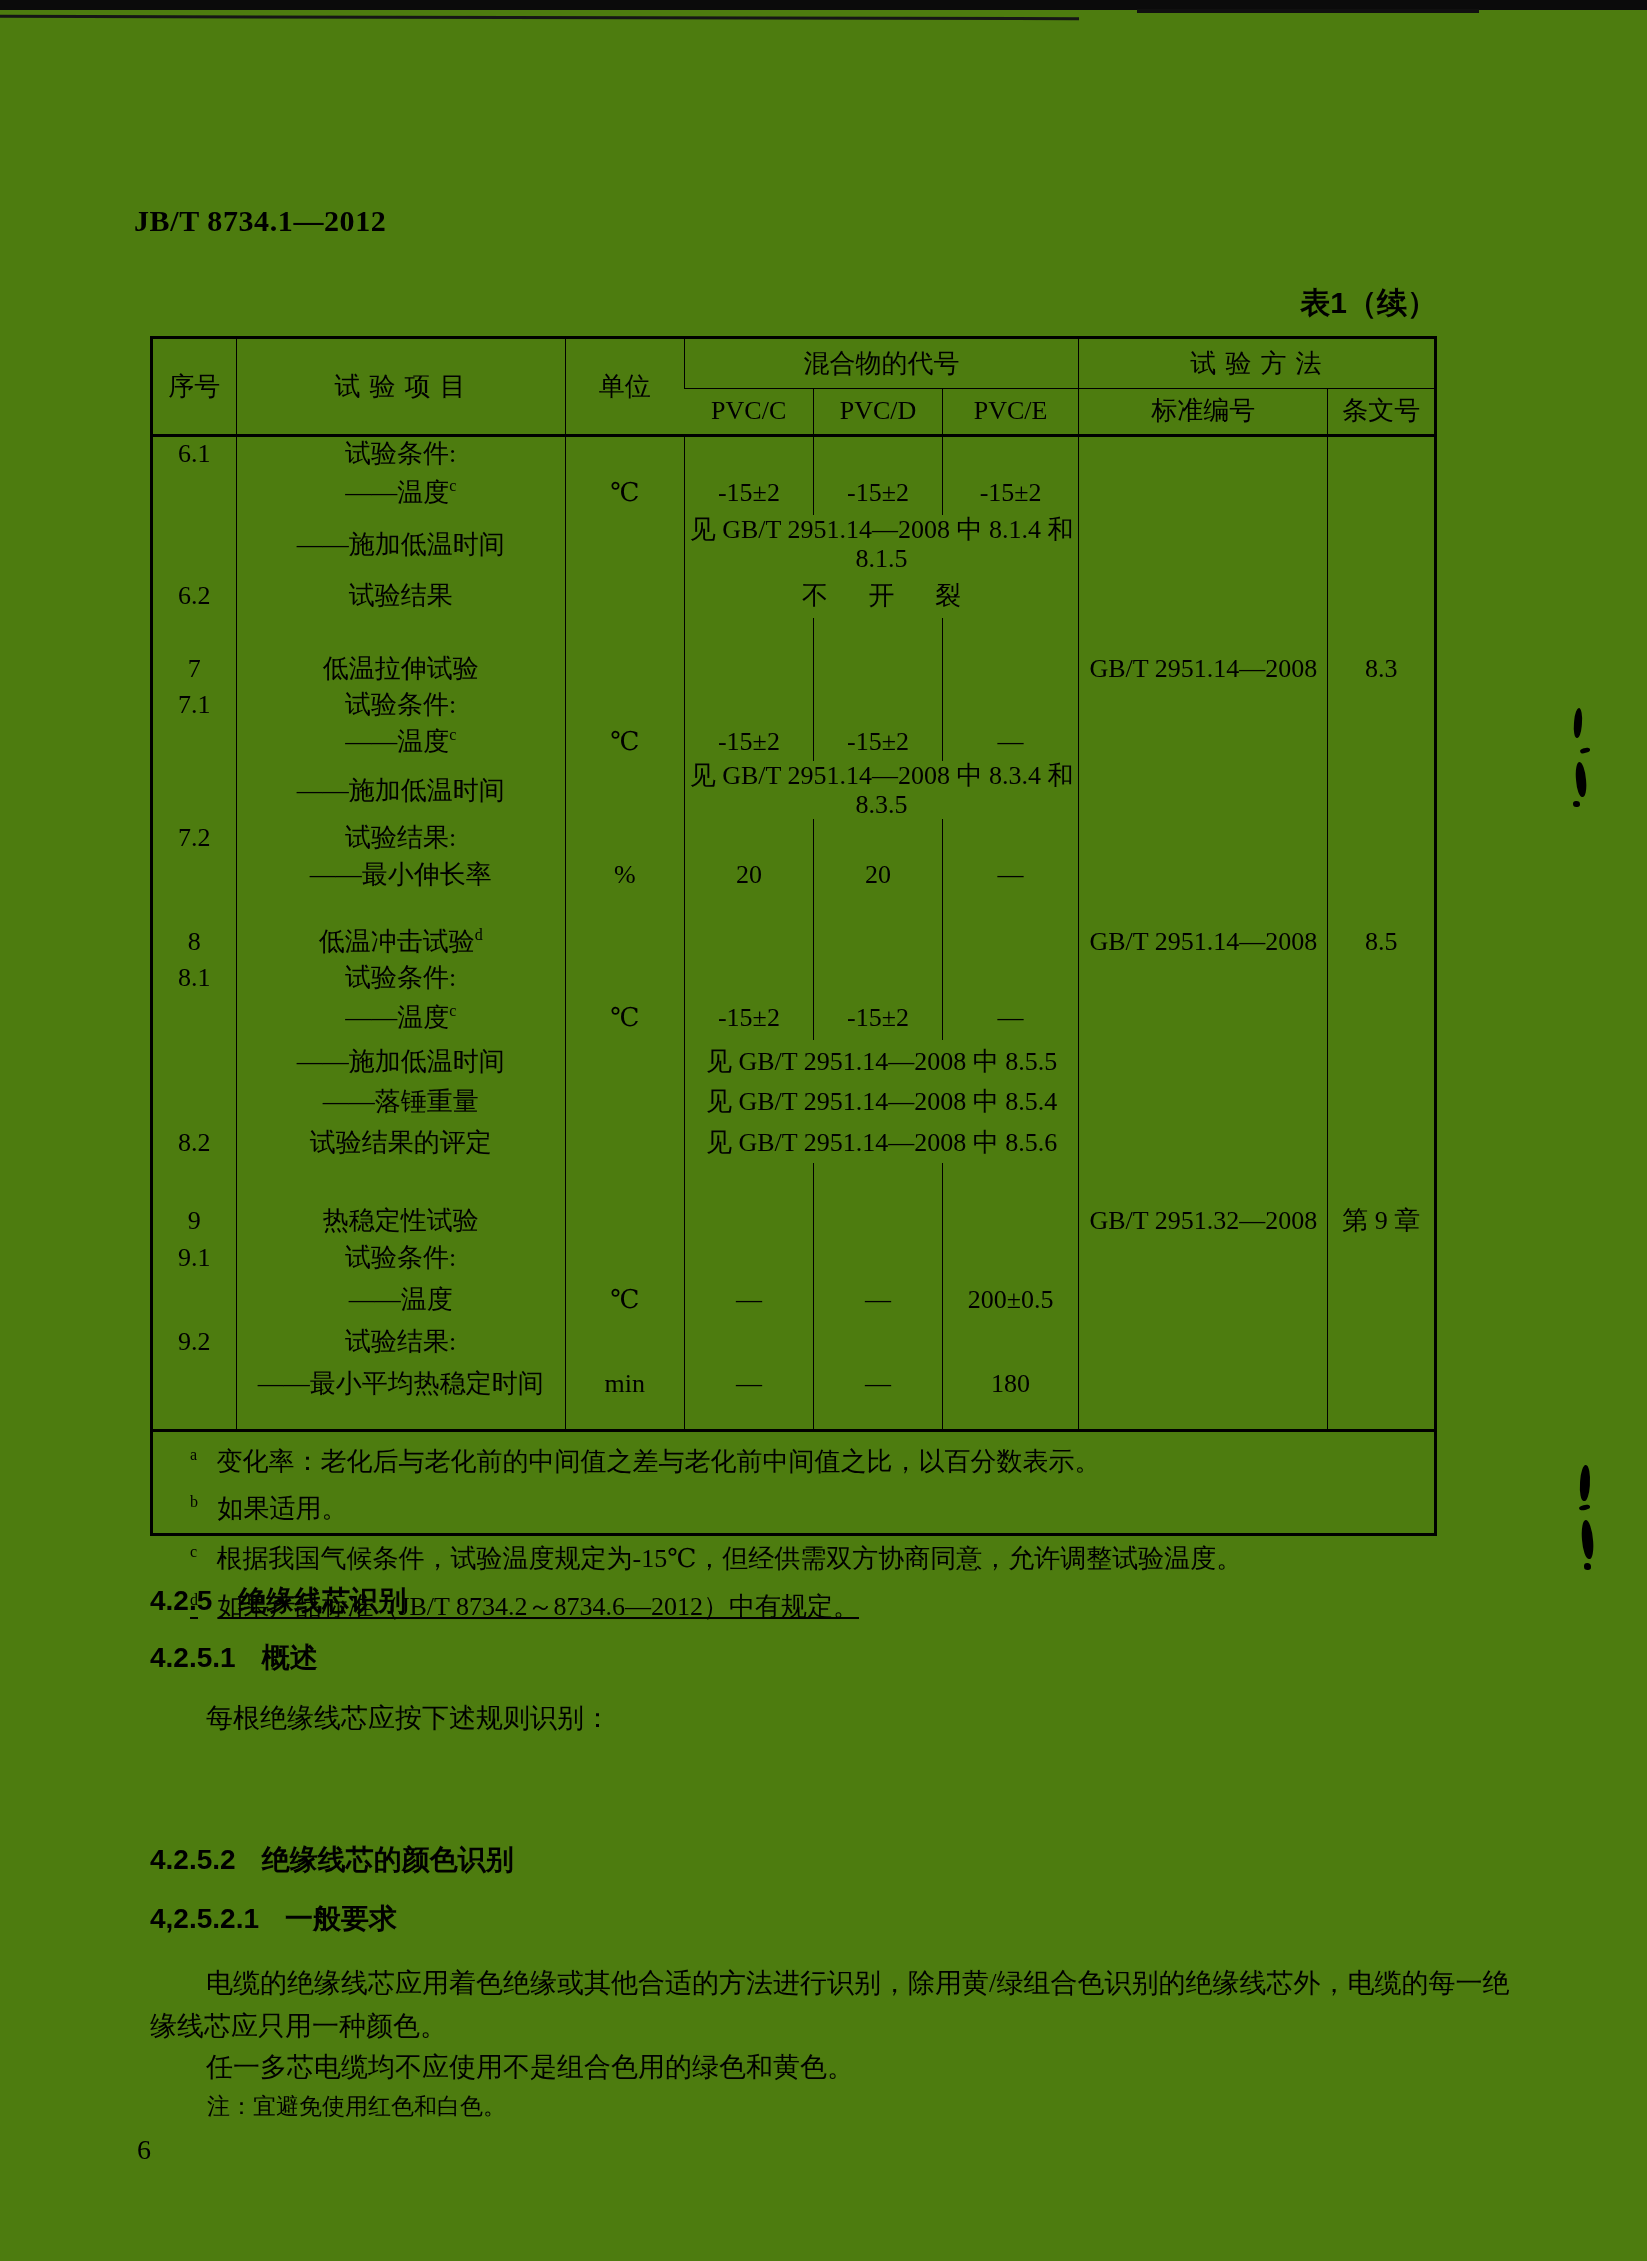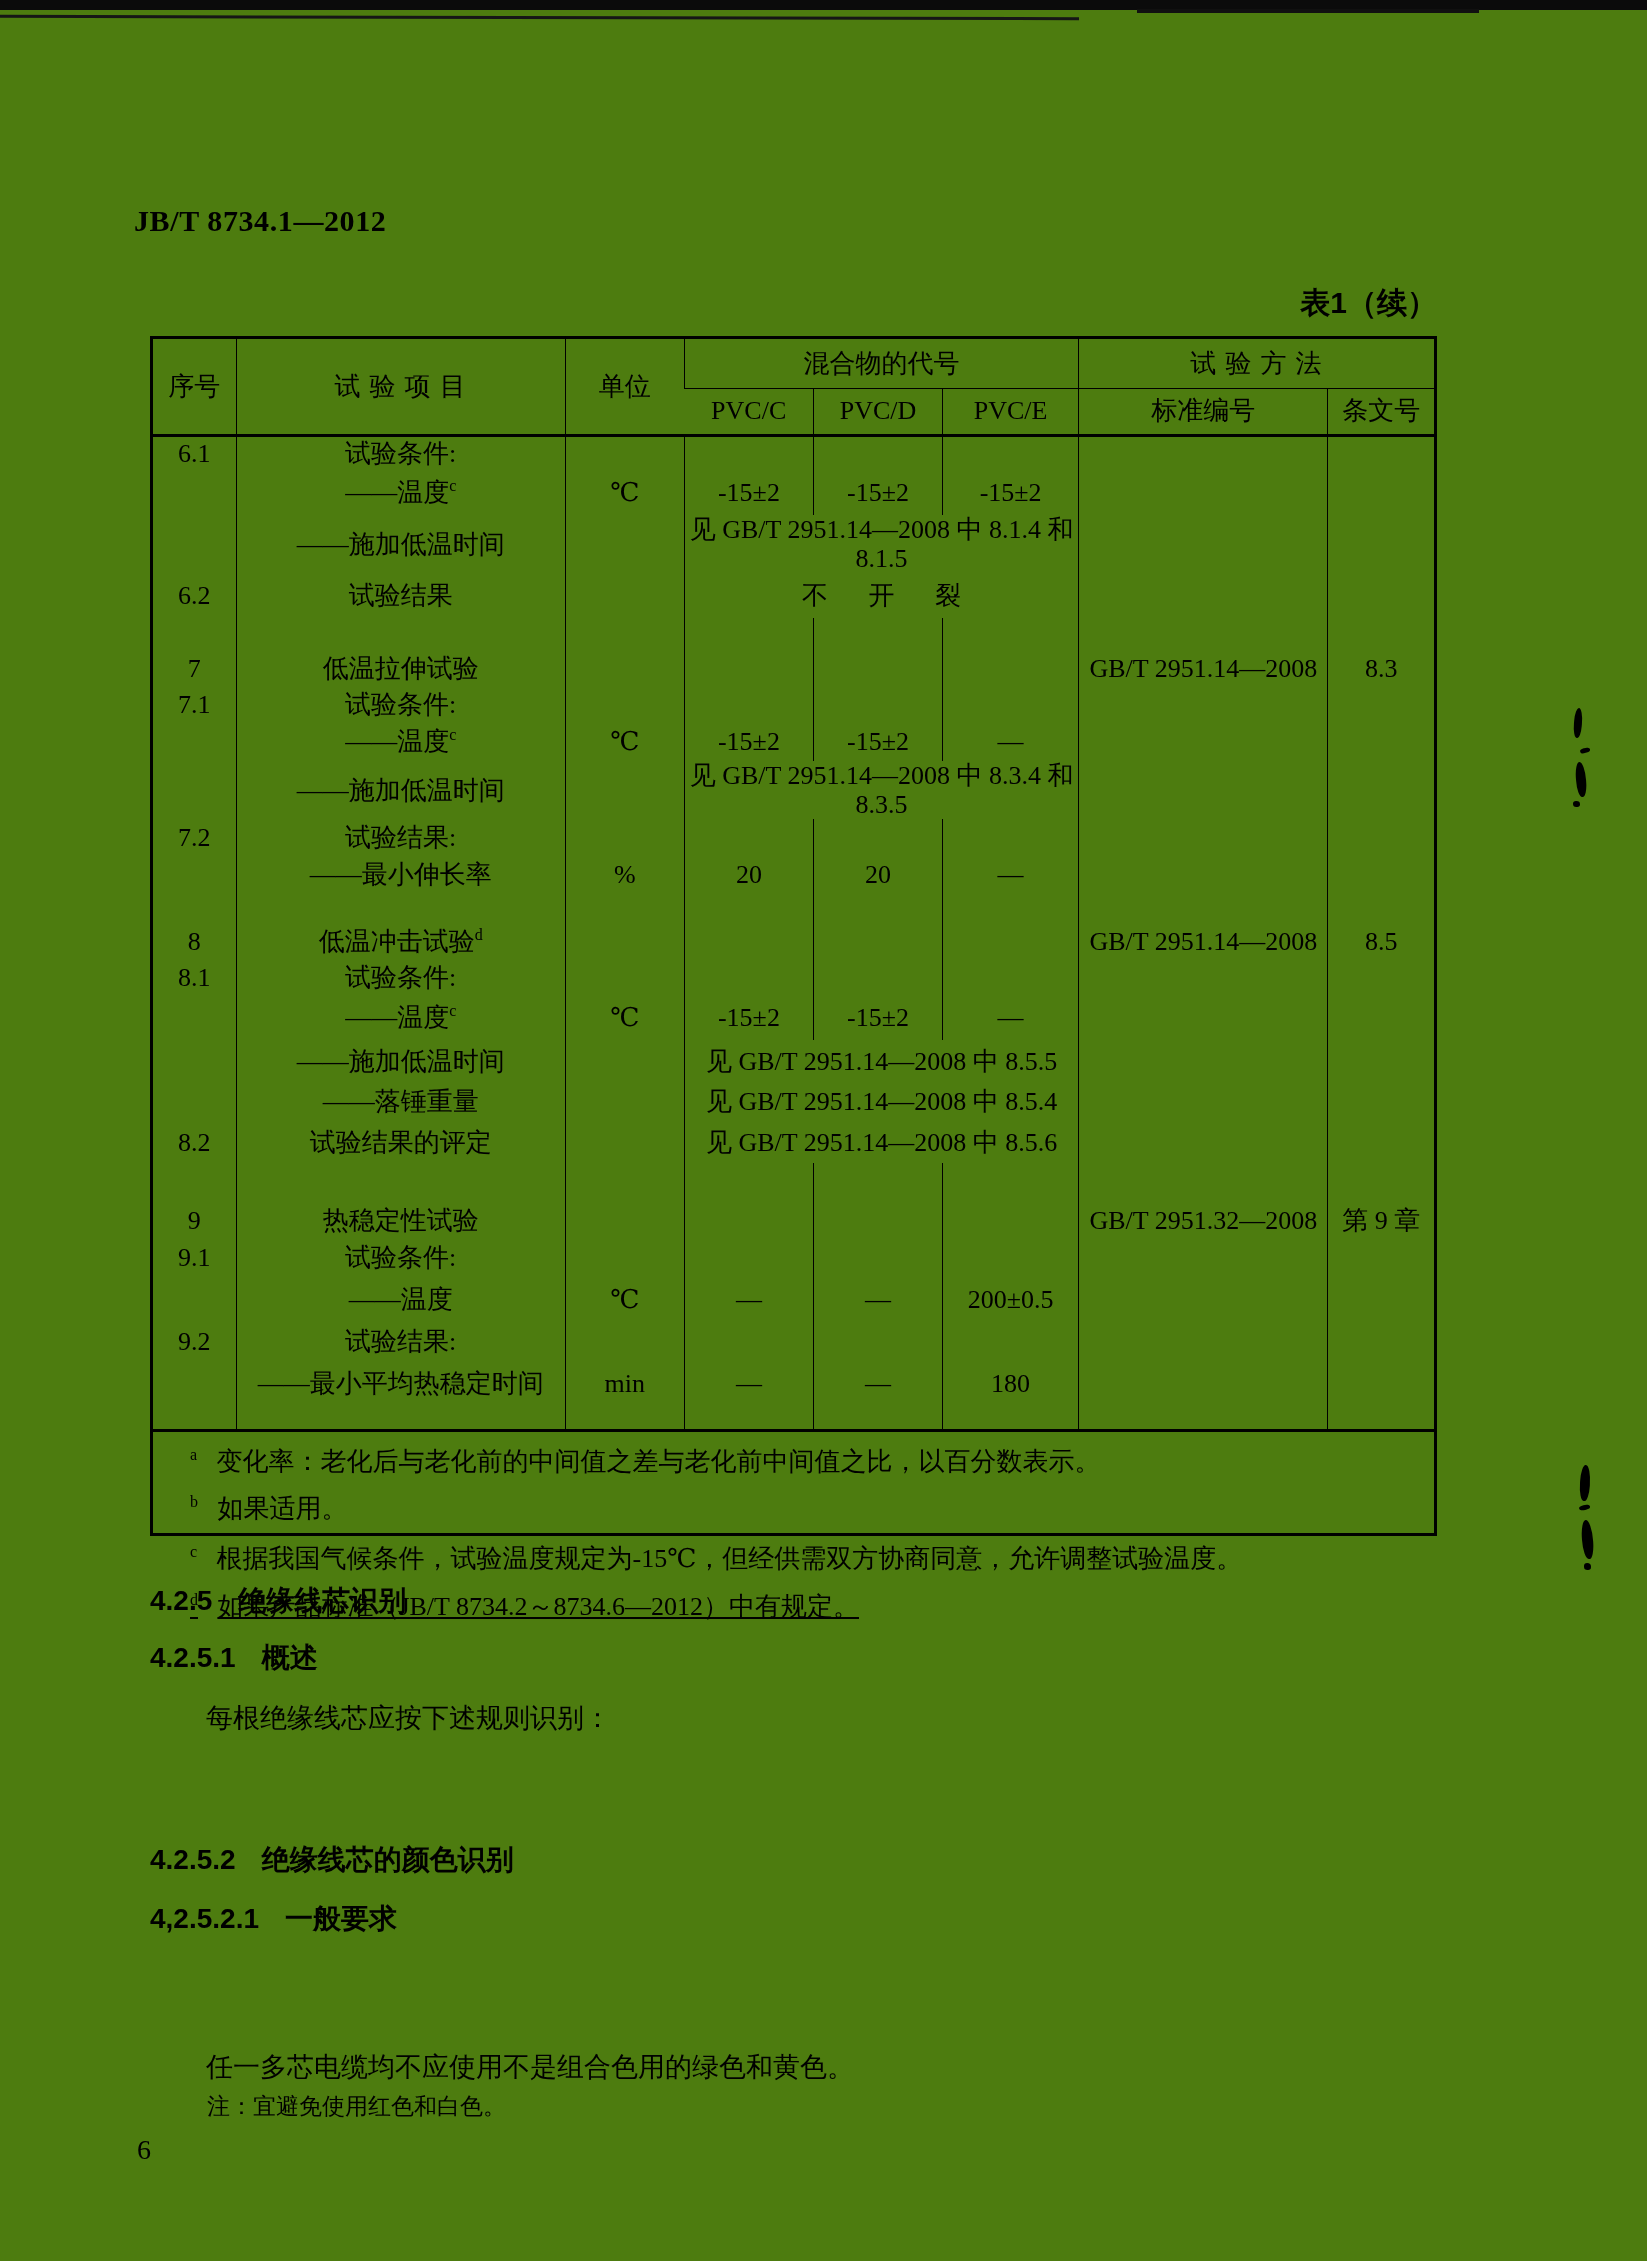--- a/index.html
+++ b/index.html
@@ -353,18 +353,19 @@
   <div class="hd" style="top:1639px">
     <span class="num">4.2.5.1</span><span>概述</span>
   </div>
   <div class="par ind" style="top:1697px">每根绝缘线芯应按下述规则识别：</div>
   <div class="hd" style="top:1841px">
     <span class="num">4.2.5.2</span><span>绝缘线芯的颜色识别</span>
   </div>
   <div class="hd" style="top:1900px">
     <span class="num">4,2.5.2.1</span><span>一般要求</span>
   </div>
+  <div class="par ind" style="top:1962px">电缆的绝缘线芯应用着色绝缘或其他合适的方法进行识别，除用黄/绿组合色识别的绝缘线芯外，电缆的每一绝缘线芯应只用一种颜色。</div>
   <div class="par ind" style="top:2046px">任一多芯电缆均不应使用不是组合色用的绿色和黄色。</div>
   <div class="note" style="top:2091px">注：宜避免使用红色和白色。</div>
 
   <div class="pageno">6</div>
 </div>
 
 
 </body></html>

